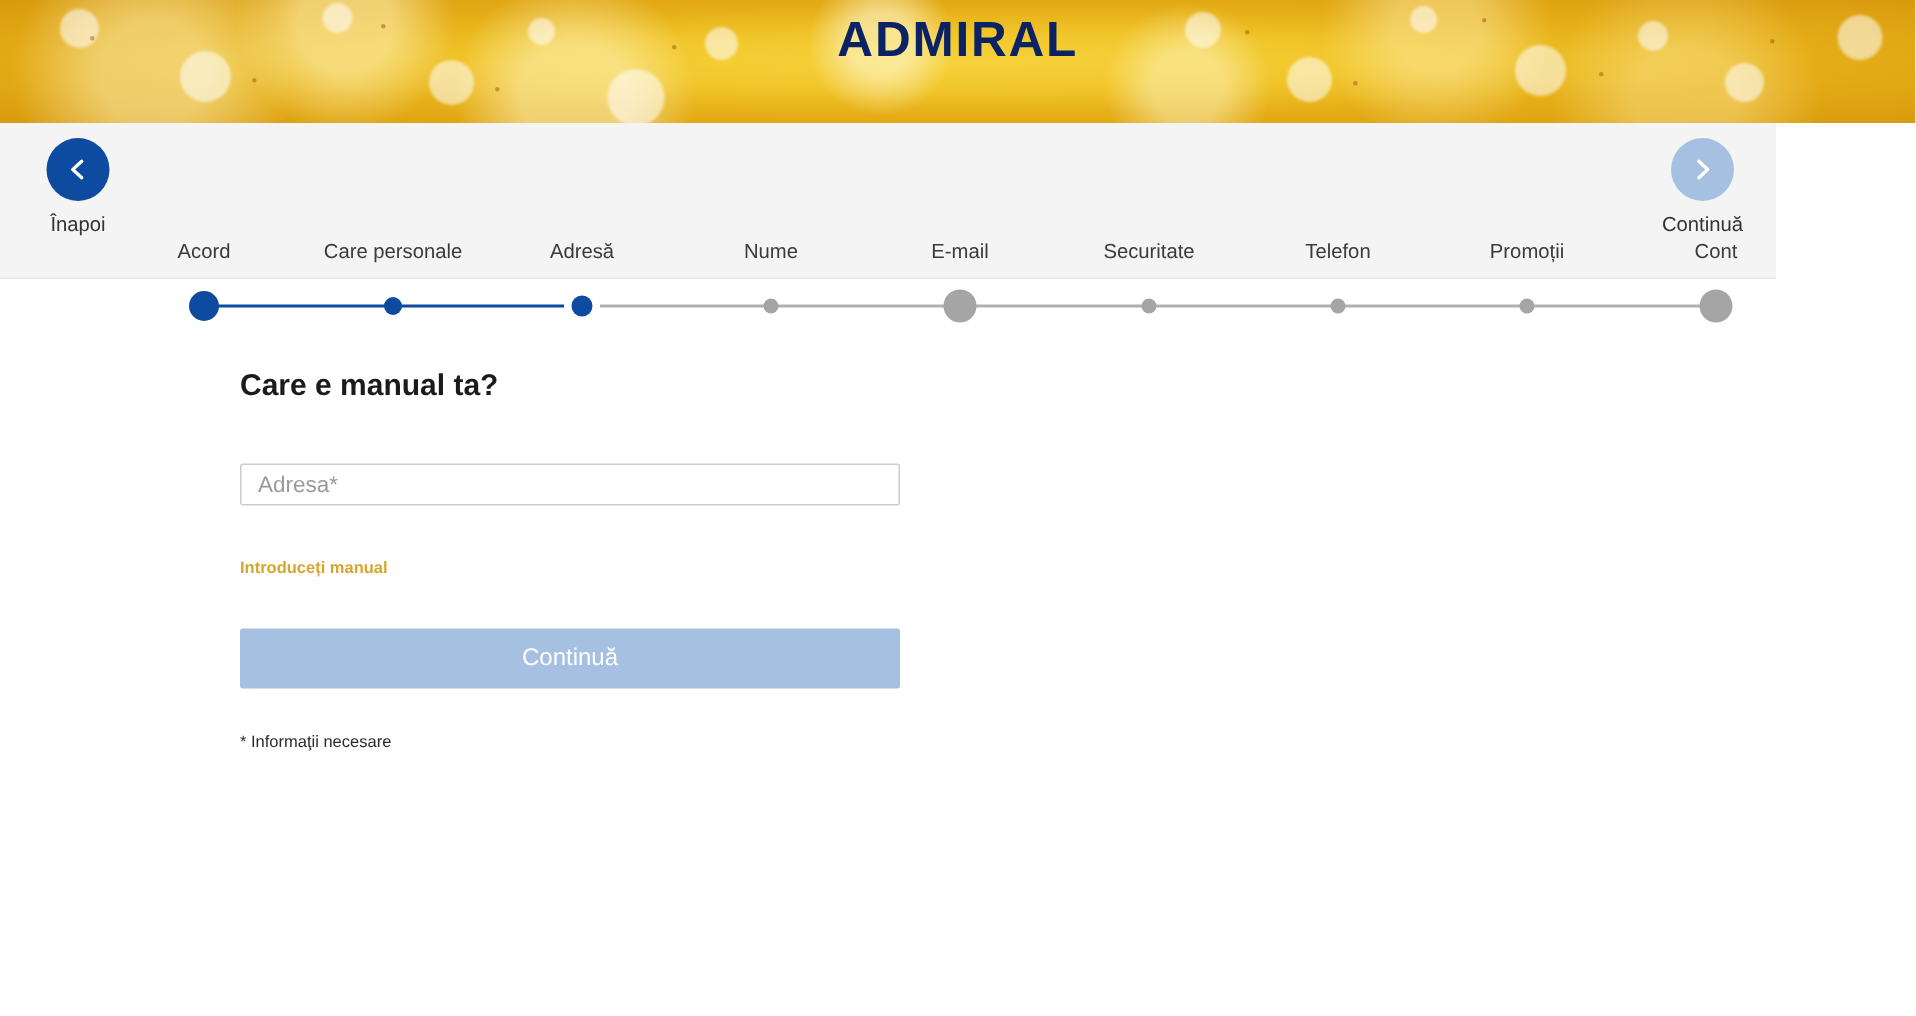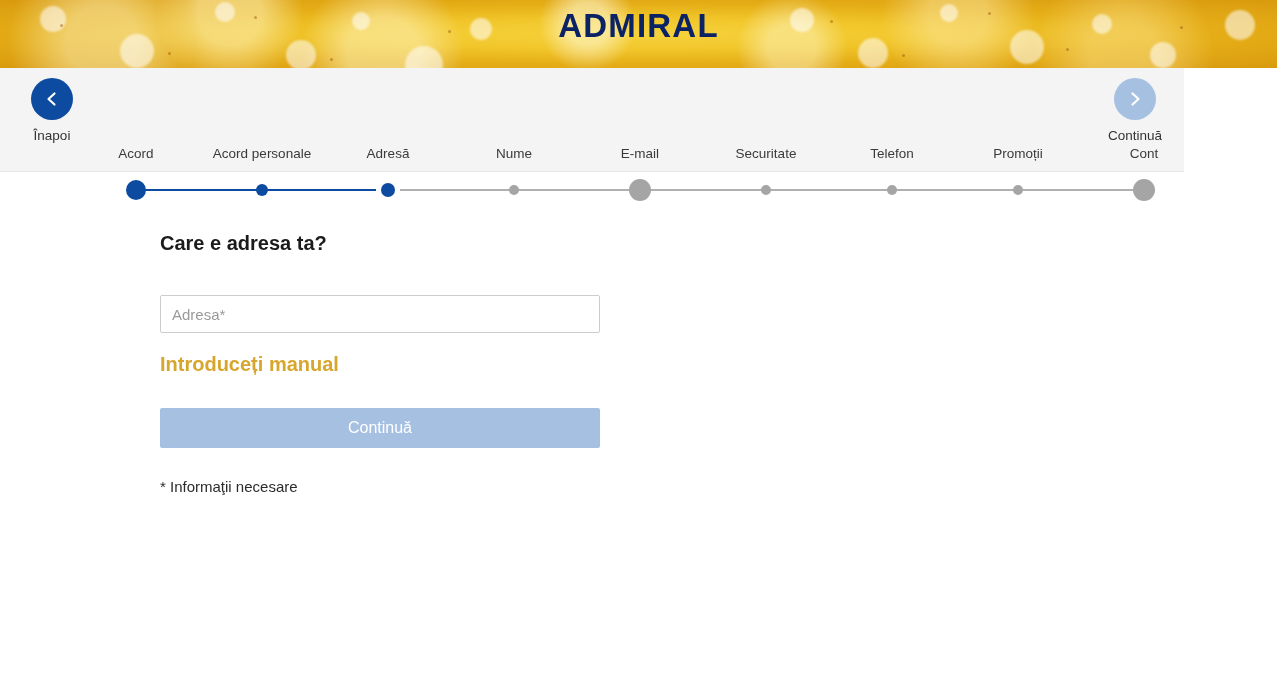--- a/index.html
+++ b/index.html
@@ -10,21 +10,21 @@
     background: #ffffff;
     font-family: "Liberation Sans", sans-serif;
     overflow: hidden;
   }
 
   .page { position: relative; width: 1277px; height: 677px; background:#fff; }
 
   
   .banner {
     position: relative;
-    width: 1277px; height: 68px;
+    width: 1277px; height: 82px;
     overflow: hidden;
     background:
       radial-gradient(circle at 18% 20%, rgba(255,245,190,.55) 0 3%, rgba(255,245,190,0) 7%),
       radial-gradient(circle at 30% 78%, rgba(255,248,205,.5) 0 4%, rgba(255,248,205,0) 9%),
       radial-gradient(circle at 46% 35%, rgba(255,252,225,.55) 0 3%, rgba(255,252,225,0) 7%),
       radial-gradient(circle at 62% 70%, rgba(255,250,215,.45) 0 3%, rgba(255,250,215,0) 7%),
       radial-gradient(circle at 75% 25%, rgba(255,240,180,.45) 0 3%, rgba(255,240,180,0) 8%),
       radial-gradient(circle at 88% 80%, rgba(255,236,160,.42) 0 3%, rgba(255,236,160,0) 8%),
       radial-gradient(circle at 8% 60%, rgba(255,250,210,.45) 0 3%, rgba(255,250,210,0) 8%),
       radial-gradient(ellipse at 50% 50%, #f6d23c 0%, #f1c62b 32%, #e5ae17 62%, #d99a0e 100%);
@@ -127,54 +127,54 @@
 
   
   .content { position: relative; padding: 60px 0 0 160px; }
   .headline {
     font-size: 20px; font-weight: bold;
     color: #1b1b1b;
     margin: 0 0 40px 0;
   }
   .addr-input {
     display: block;
-    width: 440px; height: 38px;
+    width: 440px; height: 28px;
     padding: 0 11px;
     font-size: 15px;
     font-family: "Liberation Sans", sans-serif;
     color: #4d7c0f;
     border: 1px solid #cccccc;
     border-radius: 2px;
     background: #fff;
     outline: none;
   }
   .addr-input::placeholder { color: #9a9a9a; }
   .manual-link {
     display: inline-block;
-    margin-top: 20px;
-    font-size: 20px;
+    margin-top: 36px;
+    font-size: 11px;
     font-weight: bold;
     color: #d7a62c;
     text-decoration: none;
     cursor: pointer;
   }
   .submit-btn {
     display: block;
     margin-top: 32px;
     width: 440px; height: 40px;
     background: #a6c0e2;
     border: none; border-radius: 2px;
     color: #ffffff;
     font-size: 16px;
     font-family: "Liberation Sans", sans-serif;
     cursor: default;
   }
   .footnote {
     margin-top: 30px;
-    font-size: 15px;
+    font-size: 11px;
     color: #2b2b2b;
   }
 </style>
 </head>
 <body>
 
 <div class="page">
 
   <div class="banner">
     <div class="spark" style="left:40px;  top:6px;  width:26px; height:26px;"></div>
@@ -229,21 +229,21 @@
 
     <div class="track">
       <div class="line-done"></div>
       <div class="line-todo"></div>
 
       <div class="step" style="left:0px">
         <div class="caption">Acord</div>
         <div class="node big-done"></div>
       </div>
       <div class="step" style="left:126px">
-        <div class="caption">Acord personale</div>
+        <div class="caption">Care personale</div>
         <div class="node small-done"></div>
       </div>
       <div class="step" style="left:252px">
         <div class="caption">Adresă</div>
         <div class="node current"></div>
       </div>
       <div class="step" style="left:378px">
         <div class="caption">Nume</div>
         <div class="node small-todo"></div>
       </div>
@@ -264,21 +264,21 @@
         <div class="node small-todo"></div>
       </div>
       <div class="step" style="left:1008px">
         <div class="caption">Cont</div>
         <div class="node big-todo"></div>
       </div>
     </div>
   </div>
 
   <div class="content">
-    <h1 class="headline">Care e adresa ta?</h1>
+    <h1 class="headline">Care e manual ta?</h1>
 
     <input class="addr-input" type="text" placeholder="Adresa*" style="">
 
     <a class="manual-link" href="#">Introduceți manual</a>
 
     <button class="submit-btn">Continuă</button>
 
     <div class="footnote">* Informaţii necesare</div>
   </div>
 

